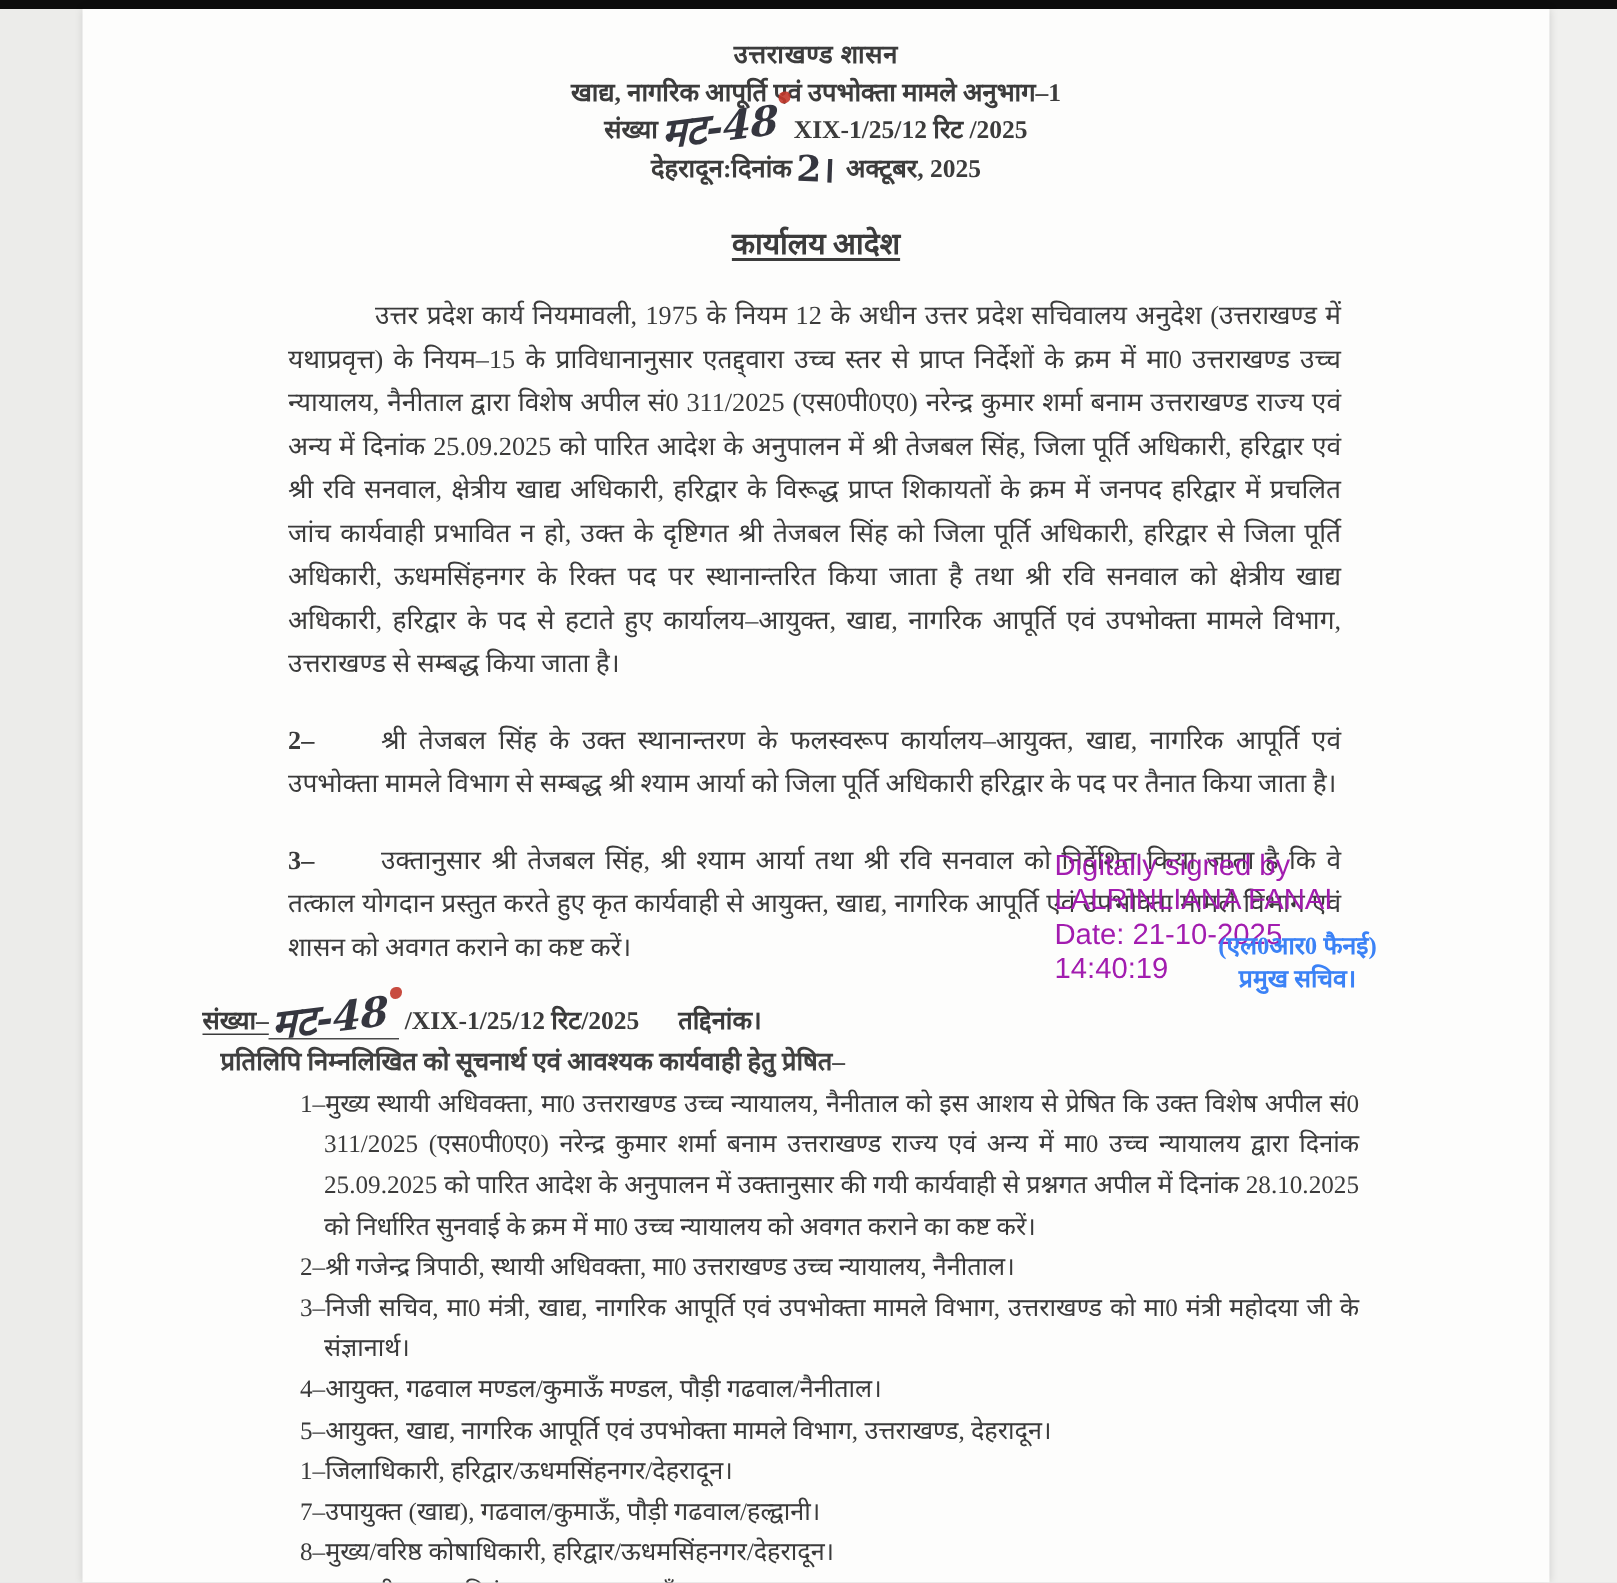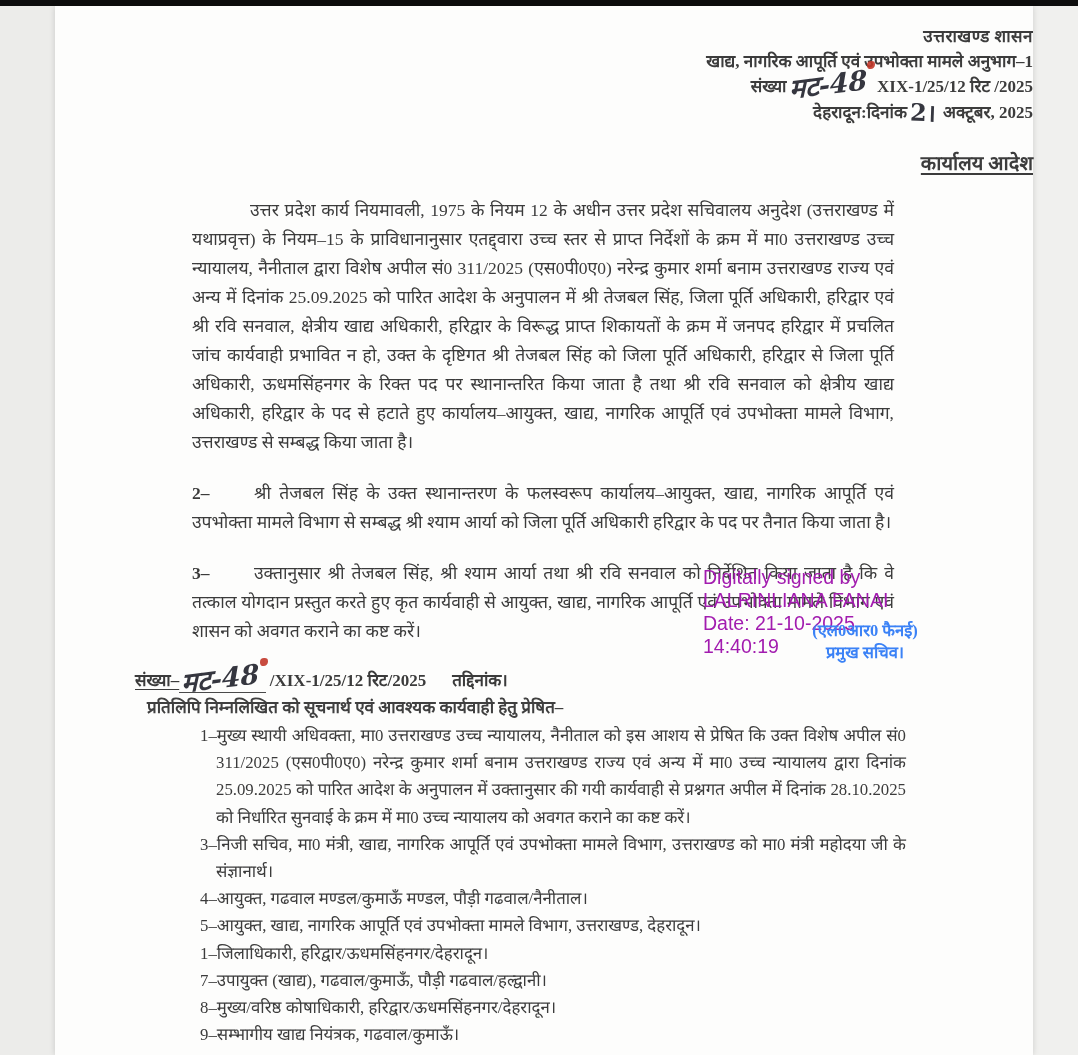--- a/index.html
+++ b/index.html
@@ -12,21 +12,21 @@
   .page{
     position:absolute;left:55px;top:6px;width:978px;height:1049px;
     background:#fdfdfc;color:#3a3a3a;
     box-shadow:0 0 6px rgba(0,0,0,0.15);
   }
   .edge-left{position:absolute;left:0;top:6px;width:55px;height:1049px;background:#ececea;}
   .edge-right{position:absolute;right:0;top:6px;width:45px;height:1049px;background:#f0f0ee;}
 
   .scan{filter:blur(0.25px);}
 
-  .hdr{width:100%;text-align:right;line-height:25px;font-size:17px;color:#3c3c3c;}
+  .hdr{width:100%;text-align:center;line-height:25px;font-size:17px;color:#3c3c3c;}
   .hdr-line1{padding-top:18px;font-weight:bold;letter-spacing:0.5px;}
   .hdr-line2{font-weight:bold;}
   .hdr-line3,.hdr-line4{font-weight:bold;position:relative;}
   .order-title{margin-top:26px;font-weight:bold;font-size:20px;text-decoration:underline;text-underline-offset:3px;}
 
   .hw{
     display:inline-block;position:relative;
     font-family:"DejaVu Serif",serif;font-style:italic;font-weight:700;
     color:#35363f;transform:rotate(-7deg) skewX(-6deg);
     font-size:27px;line-height:10px;vertical-align:-2px;
@@ -105,20 +105,21 @@
   </div>
 
   <div class="footer-num">
     <span class="prefix">संख्या–</span><span class="hw-wrap"><span class="hw">मट-48</span><span class="red-dot"></span></span><span>/XIX-1/25/12 रिट/2025</span><span class="tail-gap"></span><span>तद्दिनांक।</span>
   </div>
 
   <div class="copy-note">प्रतिलिपि निम्नलिखित को सूचनार्थ एवं आवश्यक कार्यवाही हेतु प्रेषित–</div>
 
   <div class="copy-list">
     <div class="copy-item">1–मुख्य स्थायी अधिवक्ता, मा0 उत्तराखण्ड उच्च न्यायालय, नैनीताल को इस आशय से प्रेषित कि उक्त विशेष अपील सं0 311/2025 (एस0पी0ए0) नरेन्द्र कुमार शर्मा बनाम उत्तराखण्ड राज्य एवं अन्य में मा0 उच्च न्यायालय द्वारा दिनांक 25.09.2025 को पारित आदेश के अनुपालन में उक्तानुसार की गयी कार्यवाही से प्रश्नगत अपील में दिनांक 28.10.2025 को निर्धारित सुनवाई के क्रम में मा0 उच्च न्यायालय को अवगत कराने का कष्ट करें।</div>
+    <div class="copy-item">2–श्री गजेन्द्र त्रिपाठी, स्थायी अधिवक्ता, मा0 उत्तराखण्ड उच्च न्यायालय, नैनीताल।</div>
     <div class="copy-item">3–निजी सचिव, मा0 मंत्री, खाद्य, नागरिक आपूर्ति एवं उपभोक्ता मामले विभाग, उत्तराखण्ड को मा0 मंत्री महोदया जी के संज्ञानार्थ।</div>
     <div class="copy-item">4–आयुक्त, गढवाल मण्डल/कुमाऊँ मण्डल, पौड़ी गढवाल/नैनीताल।</div>
     <div class="copy-item">5–आयुक्त, खाद्य, नागरिक आपूर्ति एवं उपभोक्ता मामले विभाग, उत्तराखण्ड, देहरादून।</div>
     <div class="copy-item">1–जिलाधिकारी, हरिद्वार/ऊधमसिंहनगर/देहरादून।</div>
     <div class="copy-item">7–उपायुक्त (खाद्य), गढवाल/कुमाऊँ, पौड़ी गढवाल/हल्द्वानी।</div>
     <div class="copy-item">8–मुख्य/वरिष्ठ कोषाधिकारी, हरिद्वार/ऊधमसिंहनगर/देहरादून।</div>
     <div class="copy-item">9–सम्भागीय खाद्य नियंत्रक, गढवाल/कुमाऊँ।</div>
 
   </div>
 

